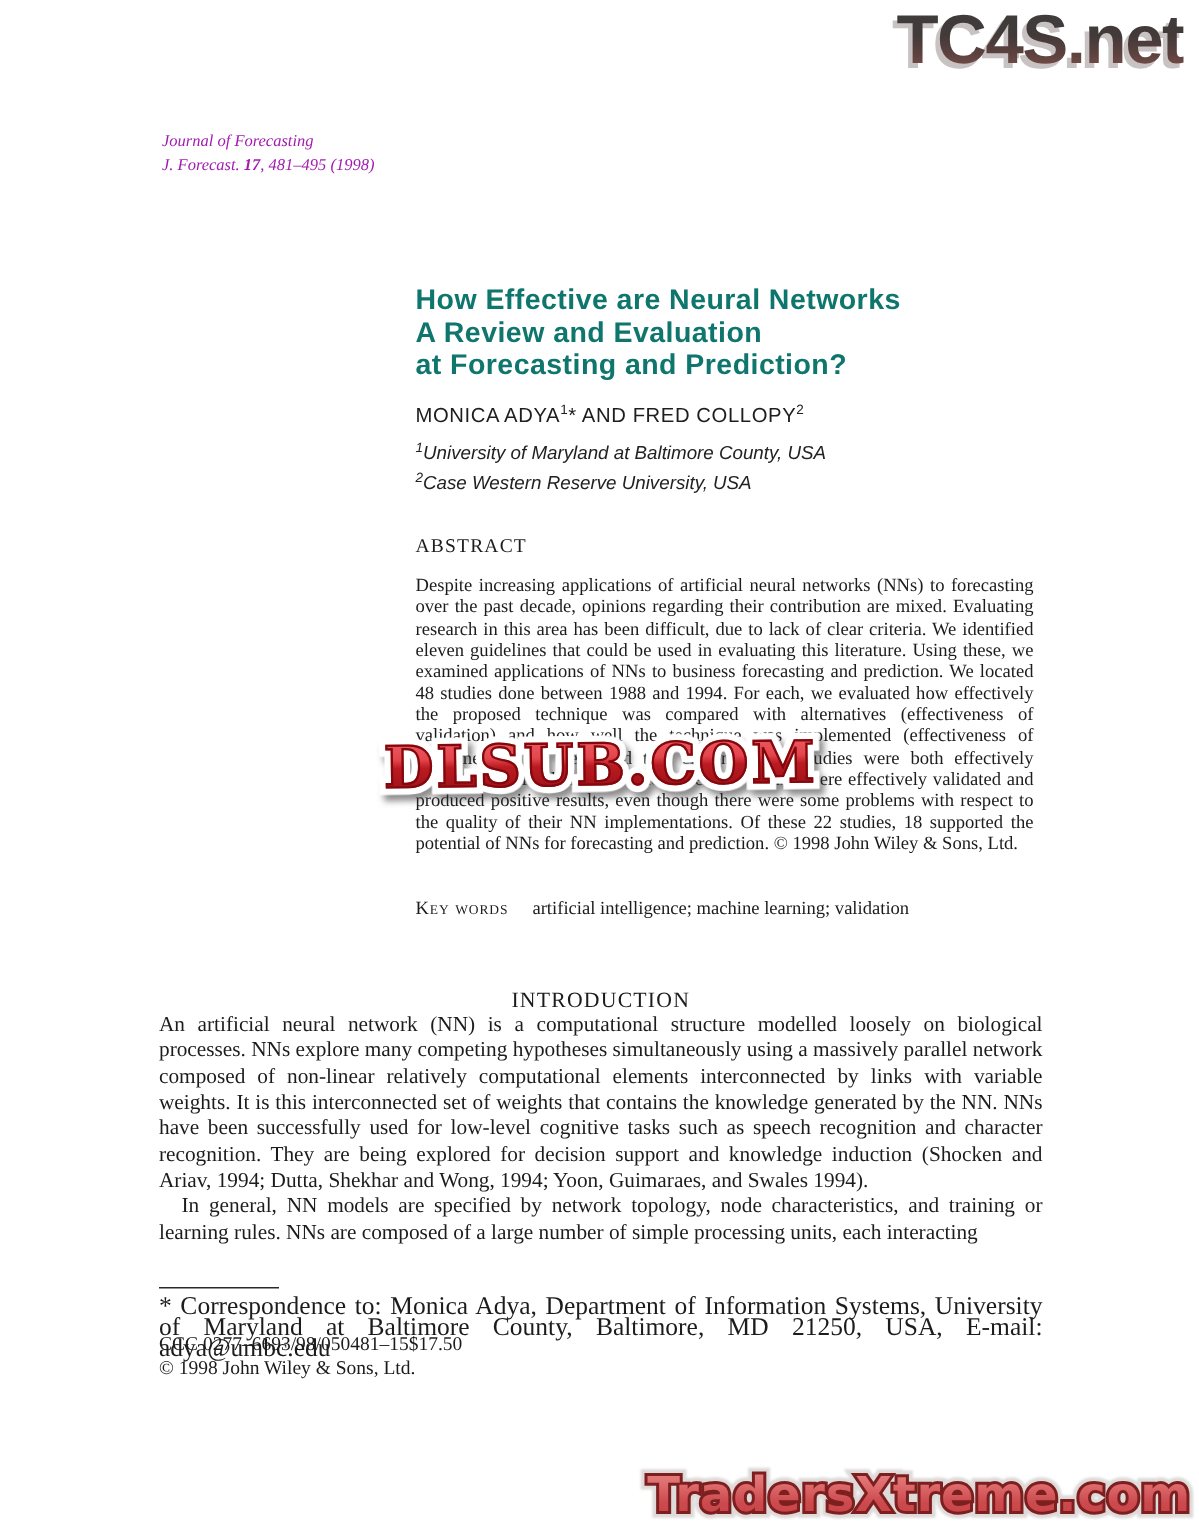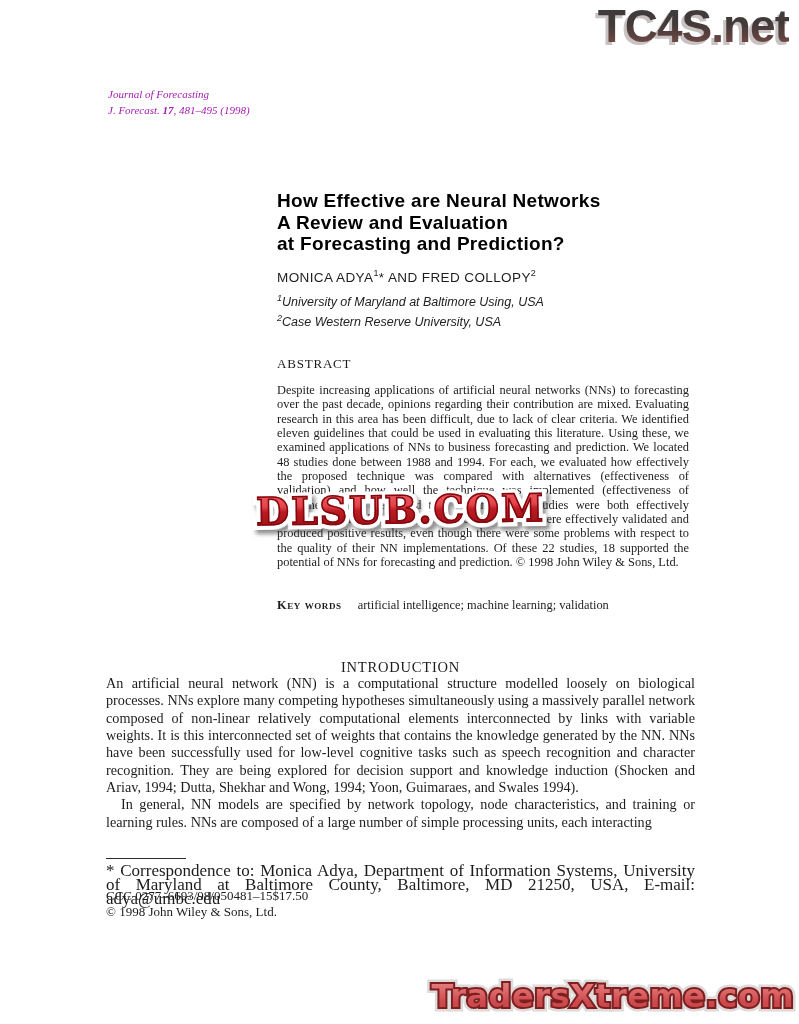--- a/index.html
+++ b/index.html
@@ -31,21 +31,21 @@
     left: 277px;
     top: 190px;
     width: 420px;
     font-family: "Liberation Sans", sans-serif;
   }
   .article-title {
     font-size: 19px;
     font-weight: bold;
     line-height: 21.5px;
     letter-spacing: 0.3px;
-    color: #000000;
+    color: #0f766e;
     margin: 0;
   }
   .authors-line {
     margin-top: 13px;
     font-size: 13.5px;
     letter-spacing: 0.4px;
     color: #1e1e1e;
   }
   .authors-line sup { font-size: 9px; }
   .affiliations {
@@ -82,21 +82,20 @@
     position: absolute;
     left: 277px;
     top: 598px;
     width: 412px;
     font-size: 12.4px;
   }
   .kw-label {
     font-variant: small-caps;
     letter-spacing: 0.6px;
     margin-right: 16px;
-    font-weight: bold;
   }
 
   
   .intro-heading {
     position: absolute;
     left: 106px;
     top: 659px;
     width: 589px;
     text-align: center;
     font-size: 14.5px;
@@ -238,21 +237,21 @@
   </div>
 
   <div class="title-block">
     <h1 class="article-title">
       <div>How Effective are Neural Networks</div>
       <div>A Review and Evaluation</div>
       <div>at Forecasting and Prediction?</div>
     </h1>
     <div class="authors-line"><span>MONICA ADYA</span><sup>1</sup><span>*</span><span> AND </span><span>FRED COLLOPY</span><sup>2</sup></div>
     <div class="affiliations">
-      <div><sup>1</sup><span>University of Maryland at Baltimore Using, USA</span></div>
+      <div><sup>1</sup><span>University of Maryland at Baltimore County, USA</span></div>
       <div><sup>2</sup><span>Case Western Reserve University, USA</span></div>
     </div>
   </div>
 
   <div class="abstract">
     <h2 class="abstract-heading">ABSTRACT</h2>
     <p class="abstract-text">Despite increasing applications of artificial neural networks (NNs) to forecasting over the past decade, opinions regarding their contribution are mixed. Evaluating research in this area has been difficult, due to lack of clear criteria. We identified eleven guidelines that could be used in evaluating this literature. Using these, we examined applications of NNs to business forecasting and prediction. We located 48 studies done between 1988 and 1994. For each, we evaluated how effectively the proposed technique was compared with alternatives (effectiveness of validation) and how well the technique was implemented (effectiveness of implementation). We found that eleven of the studies were both effectively validated and implemented. Another eleven studies were effectively validated and produced positive results, even though there were some problems with respect to the quality of their NN implementations. Of these 22 studies, 18 supported the potential of NNs for forecasting and prediction. © 1998 John Wiley &amp; Sons, Ltd.</p>
   </div>
 
   <div class="wm wm-middle">

